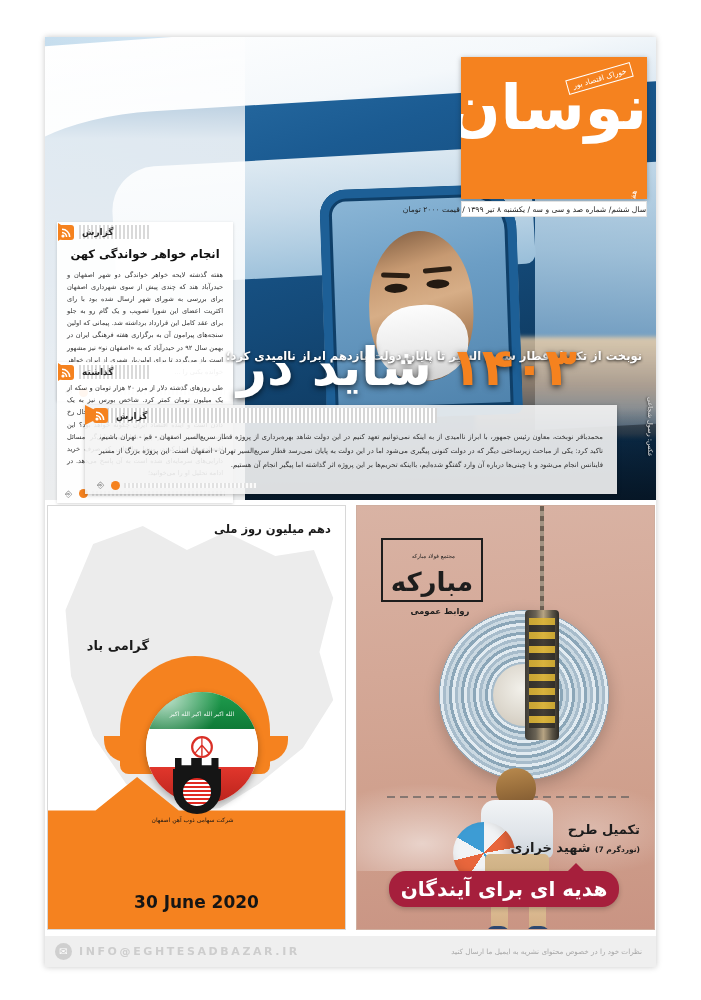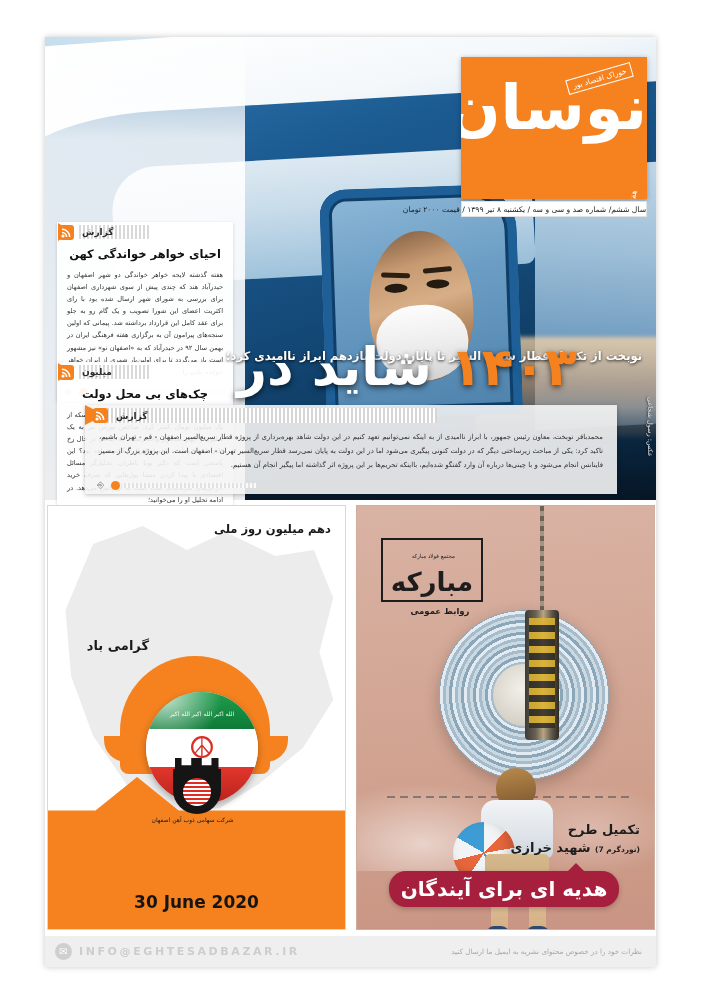--- a/index.html
+++ b/index.html
@@ -778,43 +778,42 @@
       <div class="tag-stripes"></div>
       <span class="tag-label">گزارش</span>
       <span class="rss-icon">
         <svg width="15" height="15" viewBox="0 0 15 15">
           <circle cx="4" cy="11" r="1.6" fill="#fff"></circle>
           <path d="M3 7.4a4.6 4.6 0 0 1 4.6 4.6" stroke="#fff" stroke-width="1.5" fill="none"></path>
           <path d="M3 4.3a7.7 7.7 0 0 1 7.7 7.7" stroke="#fff" stroke-width="1.5" fill="none"></path>
         </svg>
       </span>
     </div>
-    <div class="card-title">احیای خواهر خواندگی کهن</div>
+    <div class="card-title">انجام خواهر خواندگی کهن</div>
     <div class="card-body">هفته گذشته لایحه خواهر خواندگی دو شهر اصفهان و حیدرآباد هند که چندی پیش از سوی شهرداری اصفهان برای بررسی به شورای شهر ارسال شده بود با رای اکثریت اعضای این شورا تصویب و یک گام رو به جلو برای عقد کامل این قرارداد برداشته شد. پیمانی که اولین سنجه‌های پیرامون آن به برگزاری هفته فرهنگی ایران در بهمن سال ۹۲ در حیدرآباد که به «اصفهان نو» نیز مشهور است باز می‌گردد تا برای اولین‌بار شهری از ایران خواهر خوانده بکنی را ...</div>
     <div class="card-foot">
       <span class="foot-share">⎆</span>
       <span class="foot-dot"></span>
       <span class="foot-bar"></span>
     </div>
   </div>
 
   <div class="card two">
     <div class="card-tagbar">
       <div class="tag-arrow"></div>
       <div class="tag-stripes"></div>
-      <span class="tag-label">میلیون</span>
+      <span class="tag-label">گذاشته</span>
       <span class="rss-icon">
         <svg width="15" height="15" viewBox="0 0 15 15">
           <circle cx="4" cy="11" r="1.6" fill="#fff"></circle>
           <path d="M3 7.4a4.6 4.6 0 0 1 4.6 4.6" stroke="#fff" stroke-width="1.5" fill="none"></path>
           <path d="M3 4.3a7.7 7.7 0 0 1 7.7 7.7" stroke="#fff" stroke-width="1.5" fill="none"></path>
         </svg>
       </span>
     </div>
-    <div class="card-title">چک‌های بی محل دولت</div>
     <div class="card-body">طی روزهای گذشته دلار از مرز ۲۰ هزار تومان و سکه از یک میلیون تومان کمتر کرد. شاخص بورس نیز به یک میلیون و چهار صدهزار واحد رسید. چه اتفاقی در حال رخ دادن است و آینده اقتصاد ایران چگونه خواهد بود؟ این پاسخی است که دکتر پویا ناظران، تحلیل‌گر مسائل اقتصادی با پیدا کردن منشا پول‌هایی که صرف خرید دارایی‌های سرمایه‌ای شده است به آن پاسخ می‌دهد. در ادامه تحلیل او را می‌خوانید؛</div>
     <div class="card-foot">
       <span class="foot-share">⎆</span>
       <span class="foot-dot"></span>
       <span class="foot-bar"></span>
     </div>
   </div>
 
   <div class="kicker">نوبخت از تکمیل قطار سریع السیر تا پایان دولت یازدهم ابراز ناامیدی کرد؛</div>
   <div class="headline">

